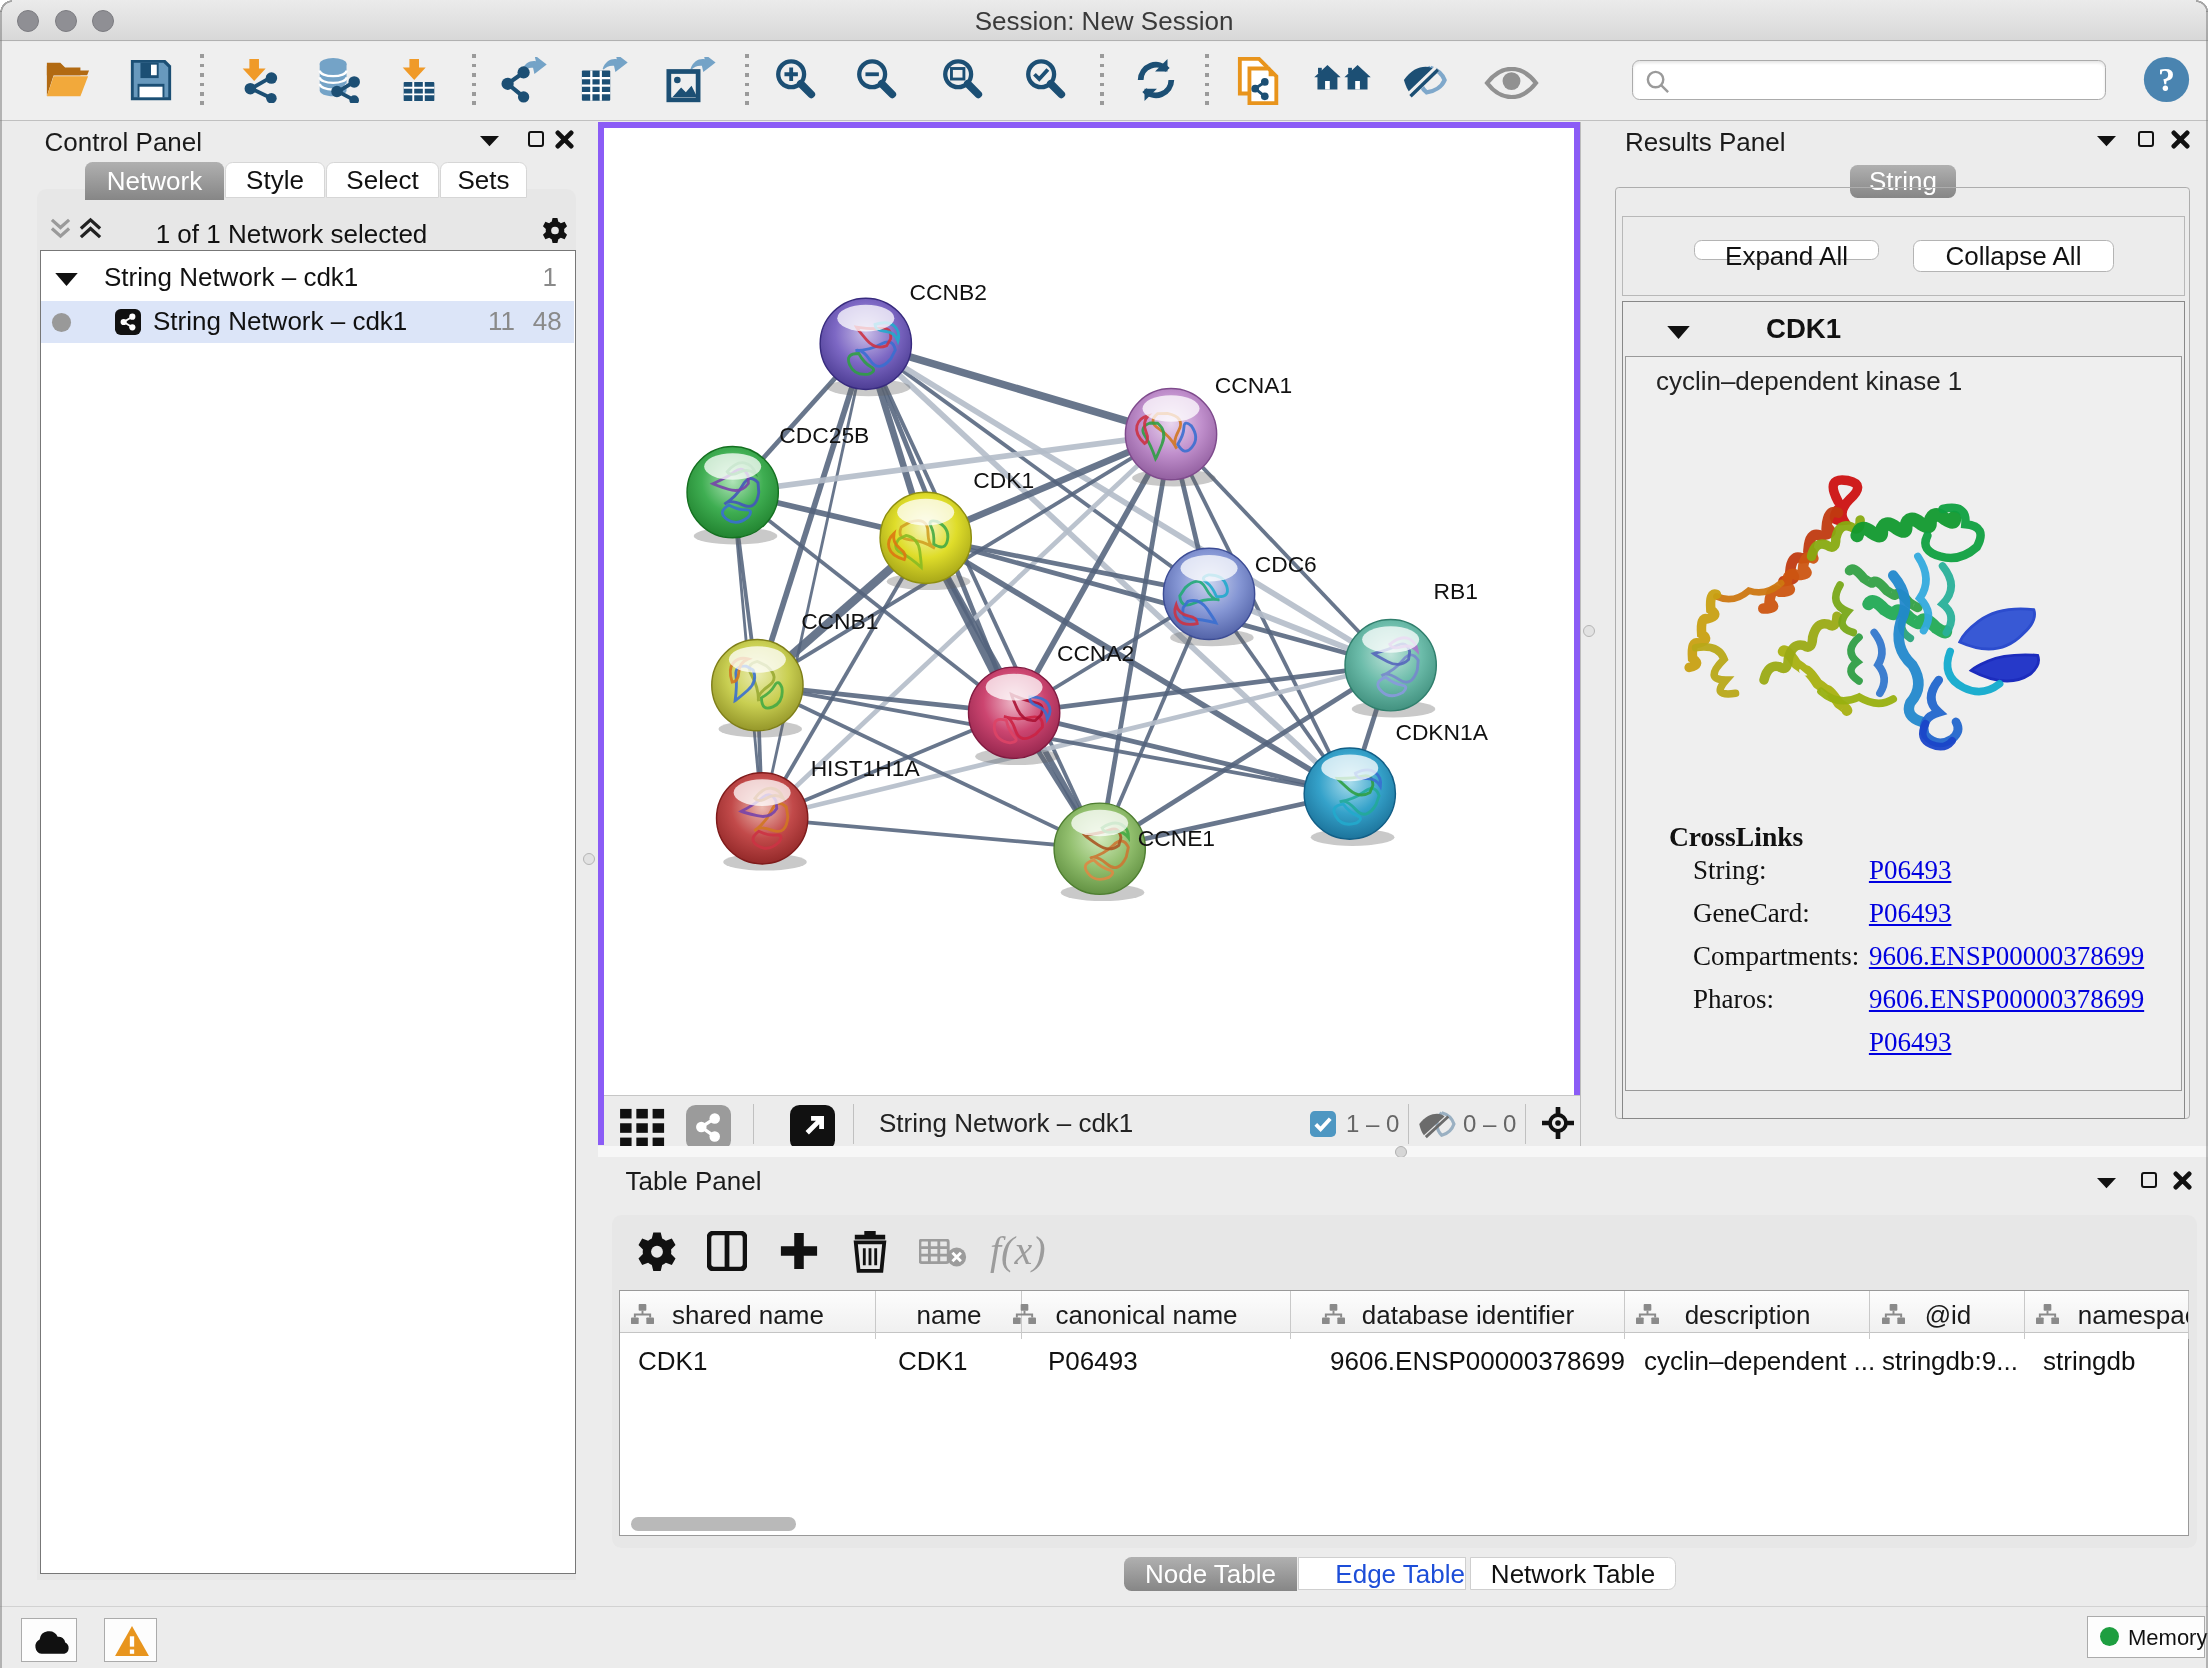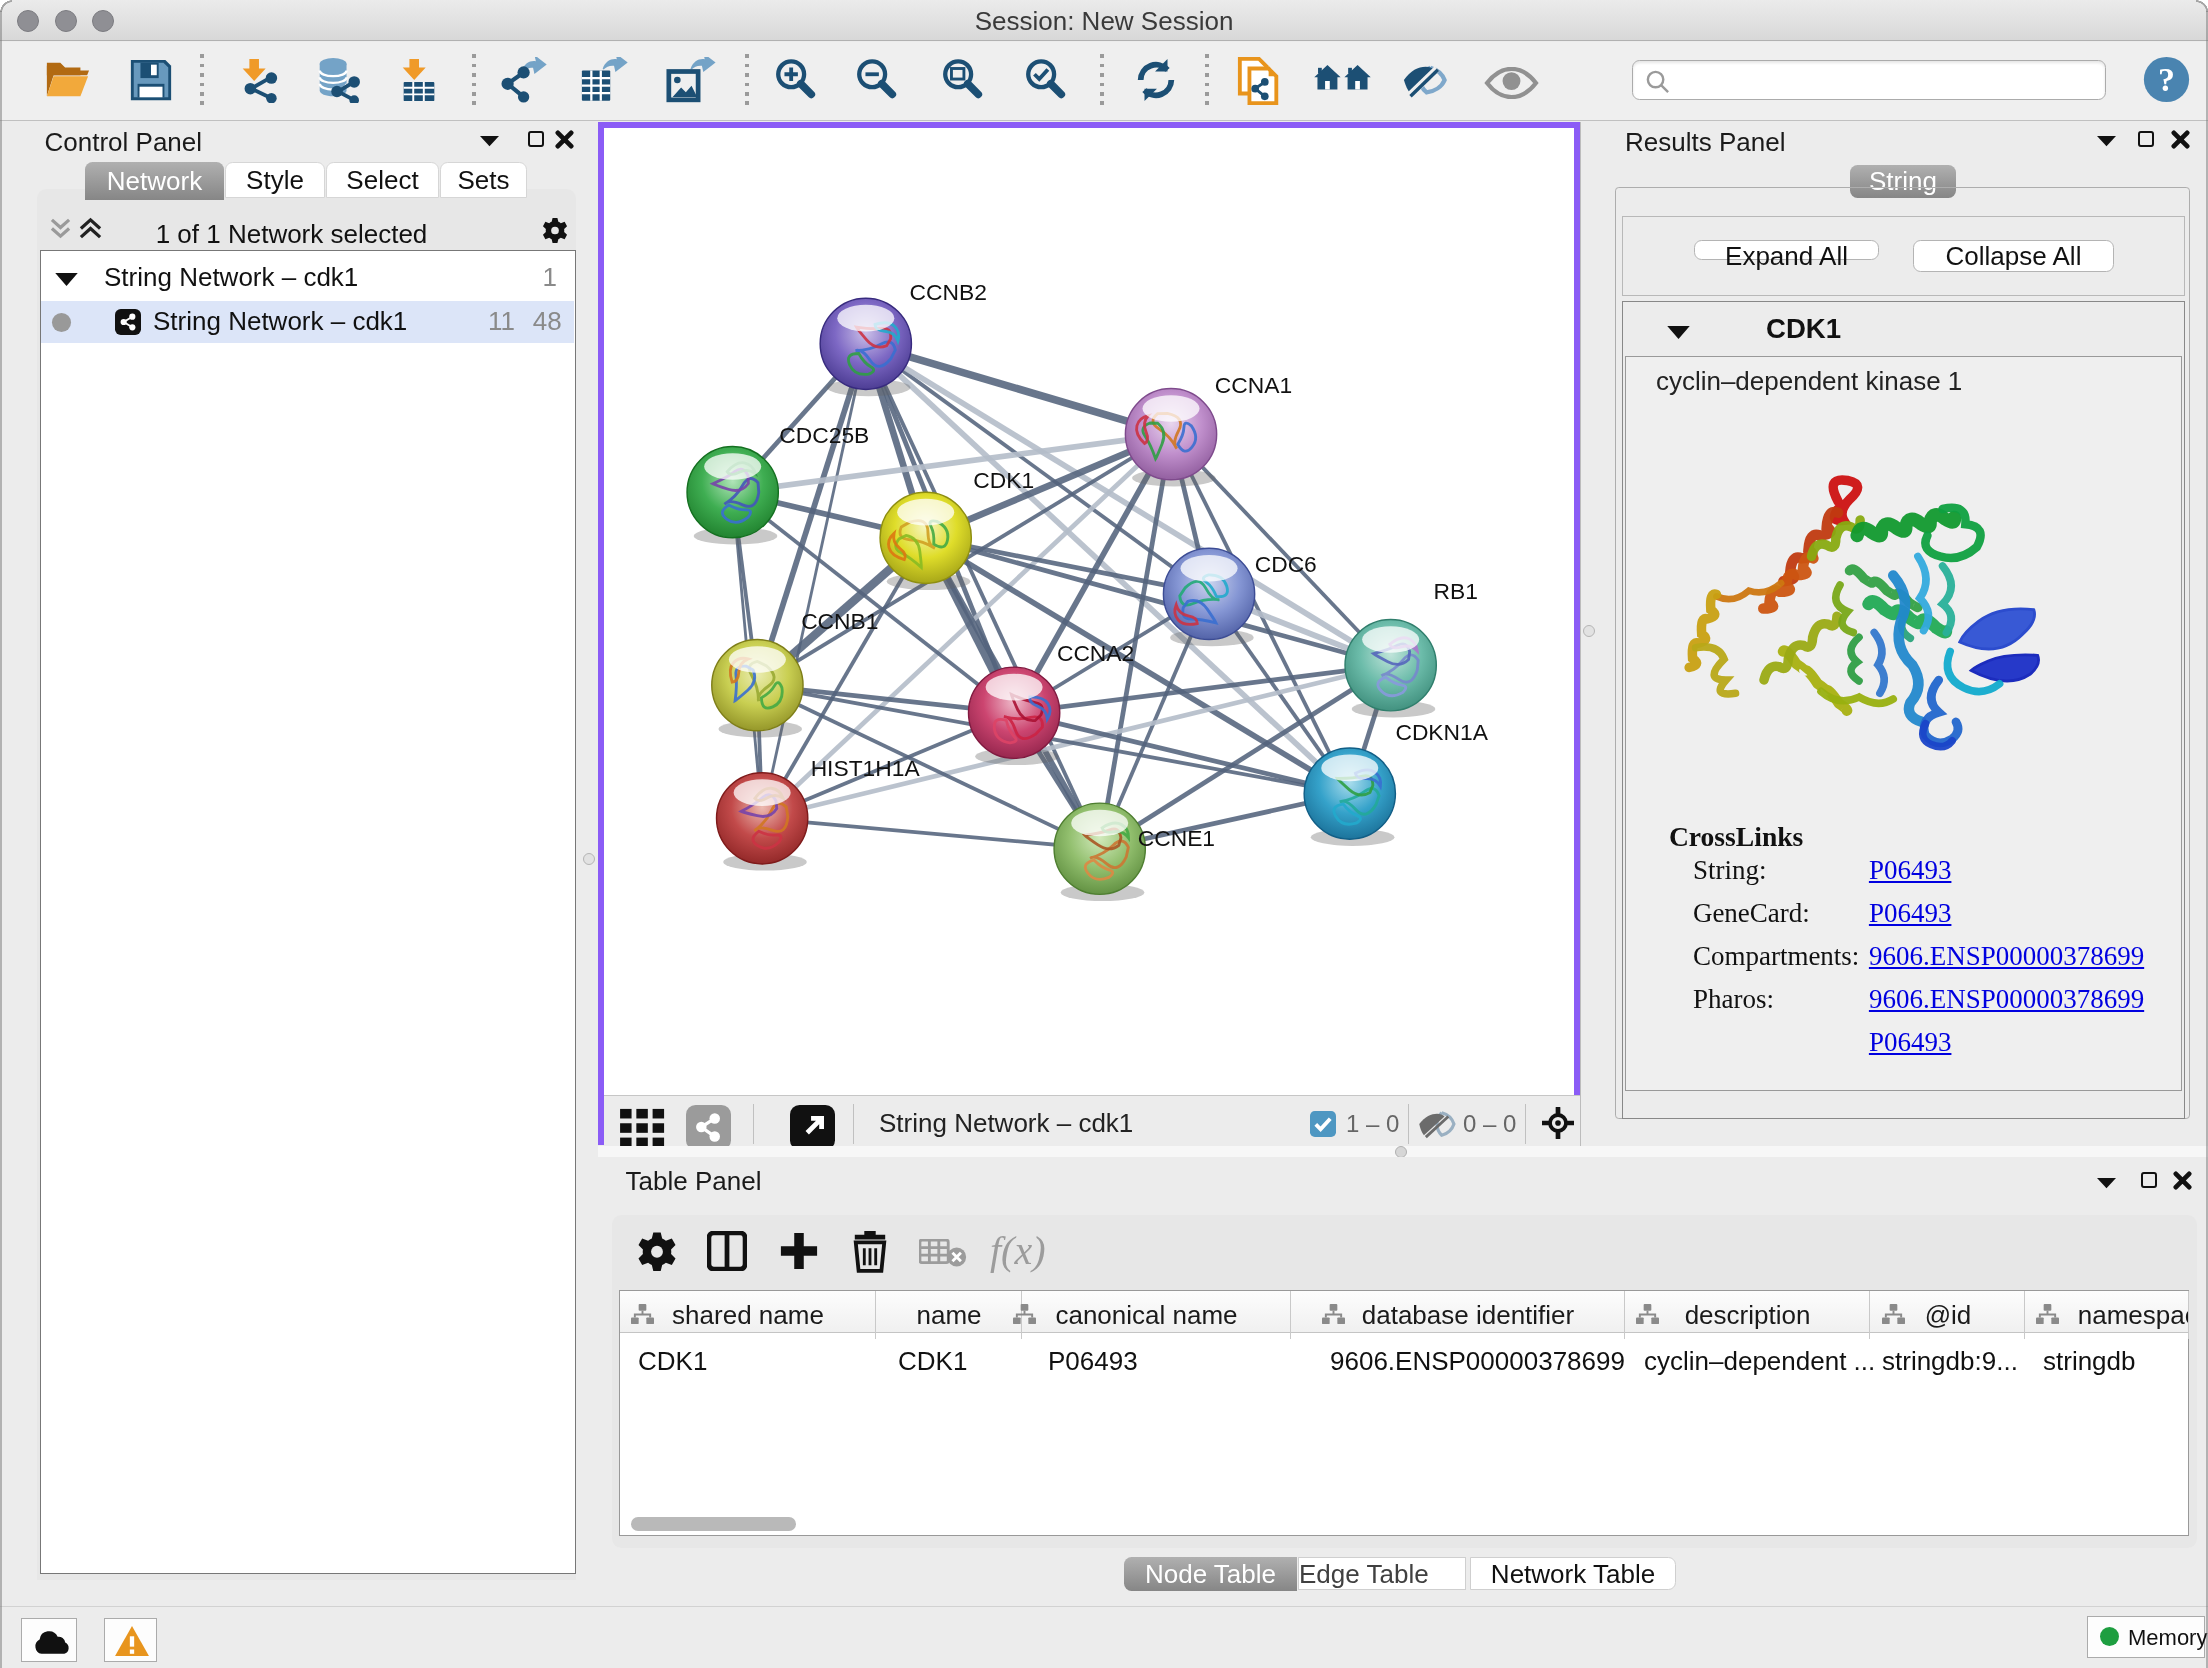--- a/index.html
+++ b/index.html
@@ -715,21 +715,21 @@
         <div class="abs" style="left:428px;top:6.7px;font-size:26px;color:#111;white-space:nowrap;">P06493</div>
         <div class="abs" style="left:710px;top:6.7px;font-size:26px;color:#111;white-space:nowrap;">9606.ENSP00000378699</div>
         <div class="abs" style="left:1024px;top:6.7px;font-size:26px;color:#111;white-space:nowrap;">cyclin–dependent ...</div>
         <div class="abs" style="left:1262px;top:6.7px;font-size:26px;color:#111;white-space:nowrap;">stringdb:9...</div>
         <div class="abs" style="left:1423px;top:6.7px;font-size:26px;color:#111;white-space:nowrap;">stringdb</div>
       </div>
     <div class="abs" style="left:10.5px;top:226px;width:165px;height:14.3px;background:#b9b9b9;border-radius:7.6px;"></div>
   </div>
 
   <div class="abs" style="left:526px;top:400px;width:173px;height:34px;background:linear-gradient(#b0b0b0,#868686);border-radius:7.6px 0 0 7.6px;color:#fff;font-size:26px;text-align:center;line-height:34px;">Node Table</div>
-  <div class="abs" style="left:700px;top:400px;width:168px;height:33px;background:#fff;border:1px solid #cfcfcf;color:#404040;font-size:26px;text-align:left;line-height:32px;">Edge Table</div>
+  <div class="abs" style="left:700px;top:400px;width:168px;height:33px;background:#fff;border:1px solid #cfcfcf;color:#1d4ed8;font-size:26px;text-align:right;line-height:32px;">Edge Table</div>
   <div class="abs" style="left:872px;top:400px;width:206px;height:33px;background:#fff;border:1px solid #cfcfcf;border-radius:0 7.6px 7.6px 0;color:#111;font-size:26px;text-align:center;line-height:32px;">Network Table</div>
 </div>
 
 <div class="abs" style="left:0;top:1606px;width:2208px;height:62px;background:#ececec;border-top:1px solid #d2d2d2;">
   <div class="abs" style="left:21px;top:11.4px;width:56px;height:44px;background:#fdfdfd;border:1px solid #ababab;">
     <svg class="abs" style="left:9.5px;top:9.5px;" width="38" height="25" viewBox="0 0 40 26">
       <path d="M10 26 a8 8 0 0 1 -2 -15 a10 10 0 0 1 19 -3 a7 7 0 0 1 8 6 a6.5 6.5 0 0 1 -1 12 z" fill="#111"></path>
     </svg>
   </div>
   <div class="abs" style="left:104px;top:11.4px;width:53px;height:44px;background:#fdfdfd;border:1px solid #ababab;">

